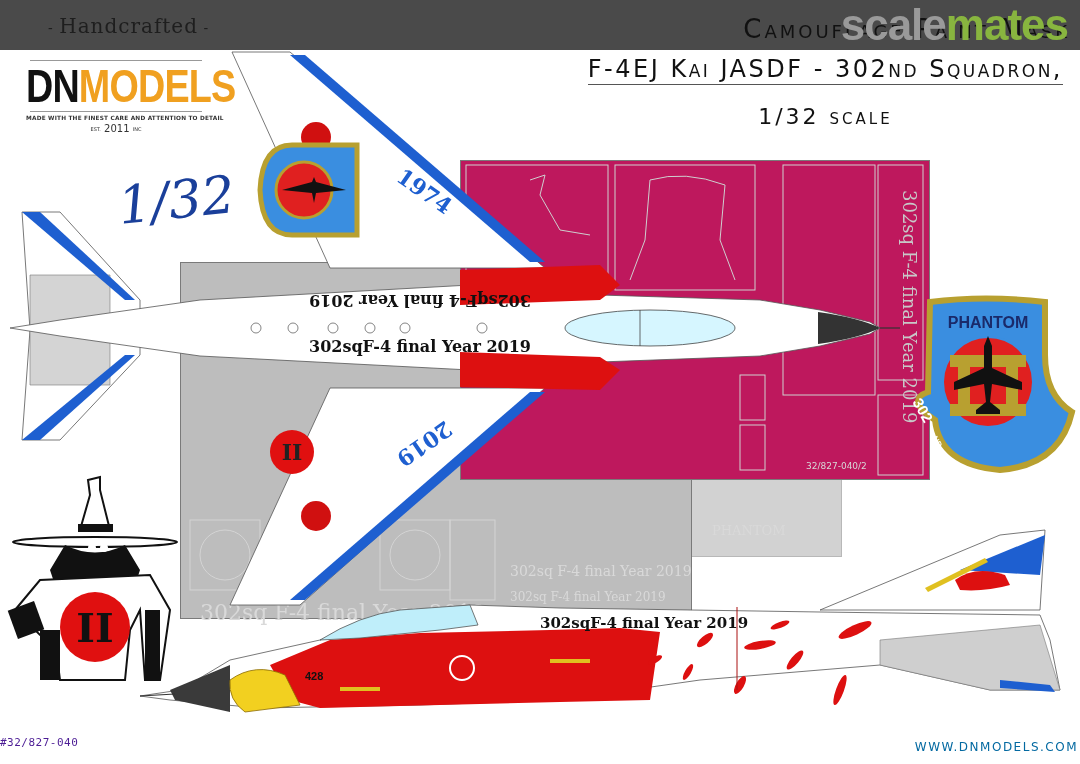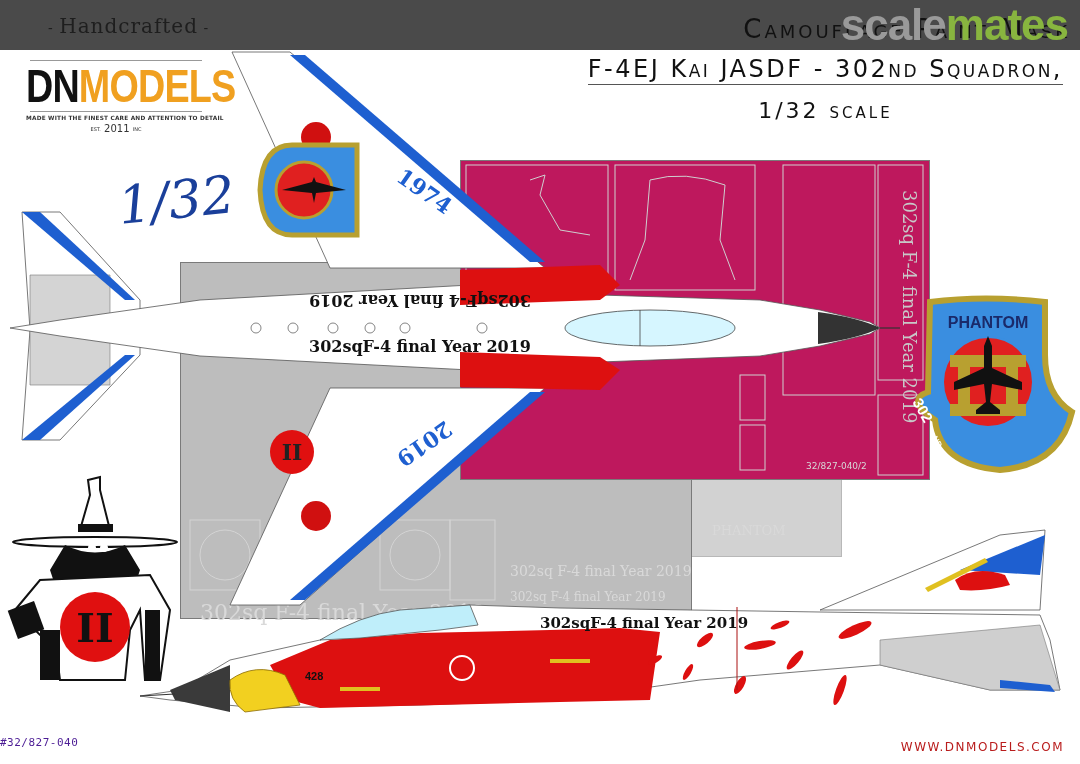--- a/index.html
+++ b/index.html
@@ -14,29 +14,29 @@
   .logo{position:absolute;left:26px;top:58px;width:180px;}
   .logo-rule{height:1px;background:#999;margin:0 4px;}
   .logo-word{font-family:"Liberation Sans",sans-serif;font-weight:bold;font-size:46px;line-height:50px;letter-spacing:-1px;transform:scaleX(0.82);transform-origin:left center;white-space:nowrap;}
   .logo-word .dn{color:#111;}
   .logo-word .models{color:#f0a020;}
   .logo-tag{font-size:5.8px;font-weight:bold;color:#333;text-align:center;margin-top:3px;letter-spacing:0.2px;white-space:nowrap;}
   .logo-est{font-size:10px;color:#333;text-align:center;margin-top:2px;}
   .logo-est small{font-size:5px;vertical-align:middle;}
   .title-block{position:absolute;right:17px;top:54px;text-align:center;}
   .title-line{font-family:"DejaVu Sans",sans-serif;font-variant:small-caps;font-size:24px;letter-spacing:2.5px;color:#111;border-bottom:1.5px solid #555;line-height:30px;display:inline-block;white-space:nowrap;}
-  .scale-line{font-family:"DejaVu Sans",sans-serif;font-variant:small-caps;font-size:22px;letter-spacing:3px;color:#111;margin-top:13px;}
+  .scale-line{font-family:"DejaVu Sans",sans-serif;font-variant:small-caps;font-size:22px;letter-spacing:3px;color:#111;margin-top:19px;}
   .handscale{position:absolute;left:118px;top:170px;font-family:"DejaVu Serif",serif;font-style:italic;font-size:52px;color:#1a3f9a;transform:rotate(-6deg);}
   .sheet{position:absolute;background:#be185d;border:1px solid #7a7a7a;}
   .sheet.light{background:#d2d2d2;border-color:#b8b8b8;}
   .sheet.mid{background:#bdbdbd;}
   .sheet-code{position:absolute;font-size:9px;color:#d8d8d8;}
   .ghost{position:absolute;color:#d9d9d9;font-family:"DejaVu Serif",serif;white-space:nowrap;}
   .footer-left{position:absolute;left:0;top:736px;font-family:"DejaVu Sans Mono",monospace;font-size:11px;color:#4c1d95;letter-spacing:0.5px;}
-  .footer-right{position:absolute;right:16px;top:740px;font-family:"DejaVu Sans",sans-serif;font-size:12px;color:#b91c1c;letter-spacing:1.5px;}
+  .footer-right{position:absolute;right:2px;top:740px;font-family:"DejaVu Sans",sans-serif;font-size:12px;color:#0369a1;letter-spacing:1.5px;}
   svg{position:absolute;left:0;top:0;}
   .insignia-text{font-family:"Liberation Sans",sans-serif;font-weight:bold;}
   .fuse-text{font-family:"DejaVu Serif",serif;font-weight:bold;}
 </style>
 </head>
 <body>
 
 <div class="topbar"></div>
 <div class="handcrafted">
   <span class="dash">- </span><span>Handcrafted</span><span class="dash"> -</span>

